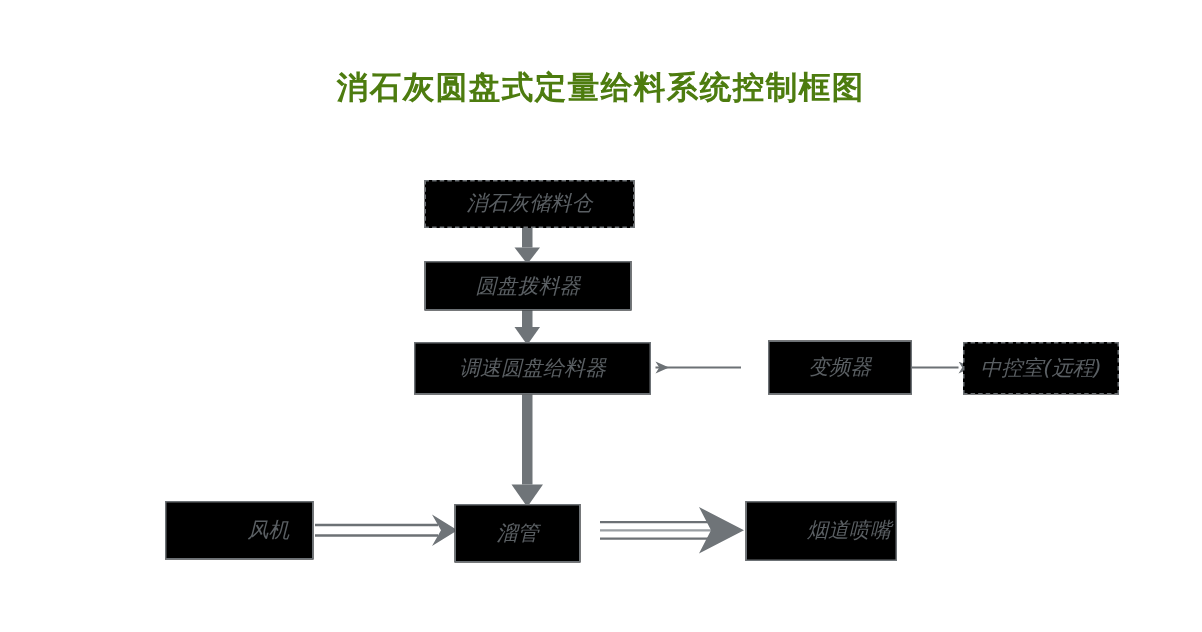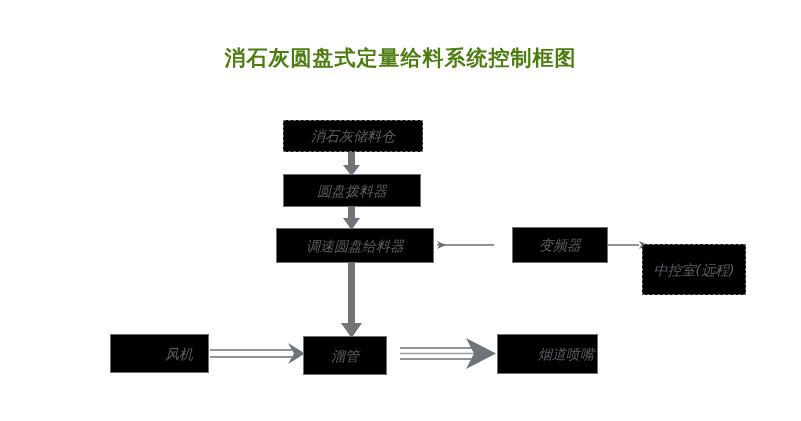--- a/index.html
+++ b/index.html
@@ -45,21 +45,21 @@
     border: 1px solid #6c7175;
   }
   .node.dashed {
     border: 1px dashed #6c7175;
   }
   
   #n-silo      { left: 283px; top: 120px; width: 140px; height: 32px; }
   #n-disc      { left: 283px; top: 174px; width: 138px; height: 33px; }
   #n-feeder    { left: 276px; top: 228px; width: 158px; height: 35px; }
   #n-inverter  { left: 495px; top: 227px; width: 96px; height: 36px; margin-left: 17px; }
-  #n-control   { left: 642px; top: 228px; width: 104px; height: 51px; margin-top: 16px; }
+  #n-control   { left: 642px; top: 228px; width: 104px; height: 35px; }
   #n-fan       { left: 110px; top: 334px; width: 99px; height: 39px; padding-left: 39px; }
   #n-chute     { left: 303px; top: 336px; width: 84px; height: 39px; }
   #n-nozzle    { left: 497px; top: 334px; width: 101px; height: 40px; padding-left: 37px; }
 
   #edges {
     position: absolute;
     left: 0;
     top: 0;
     width: 801px;
     height: 421px;

